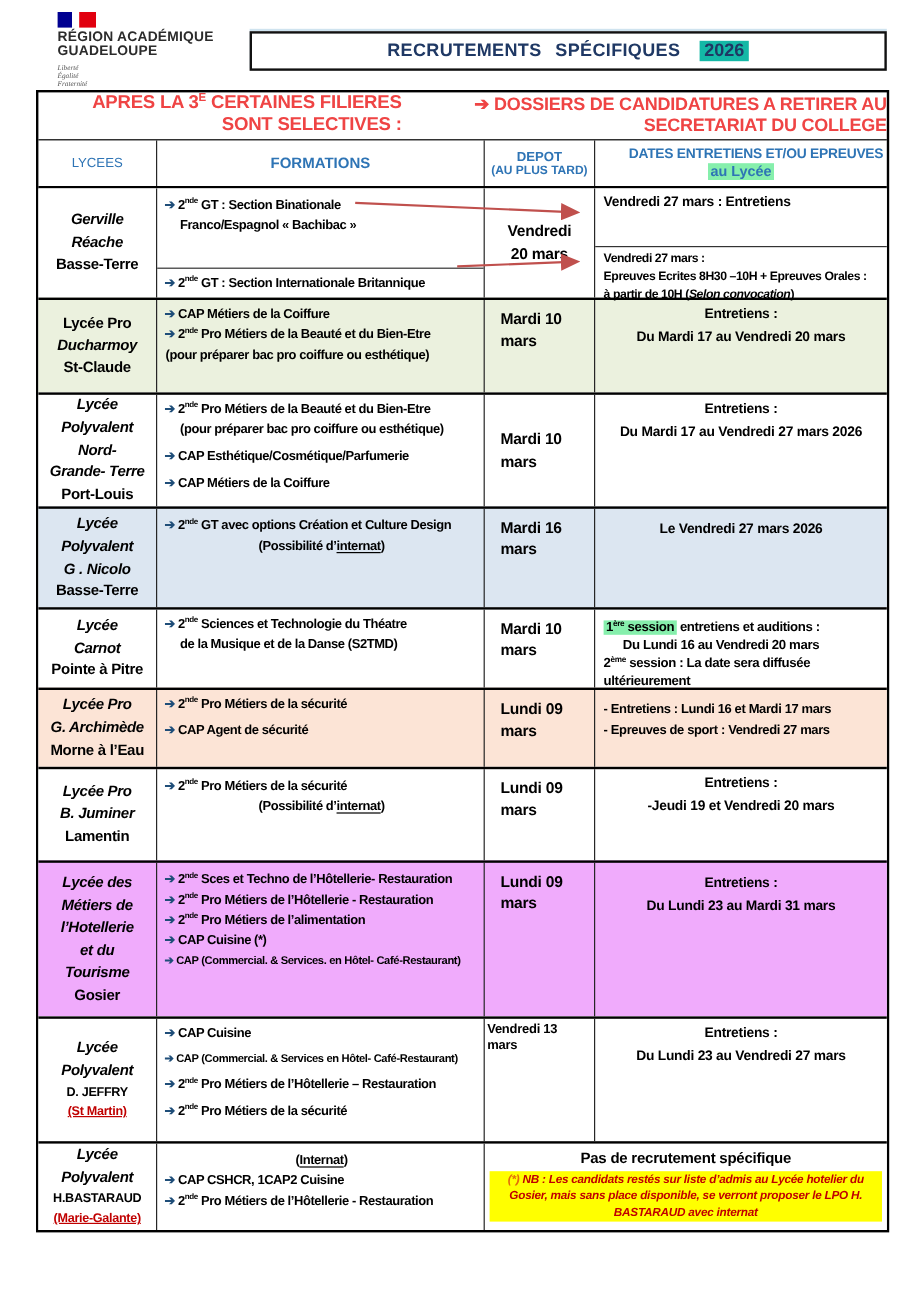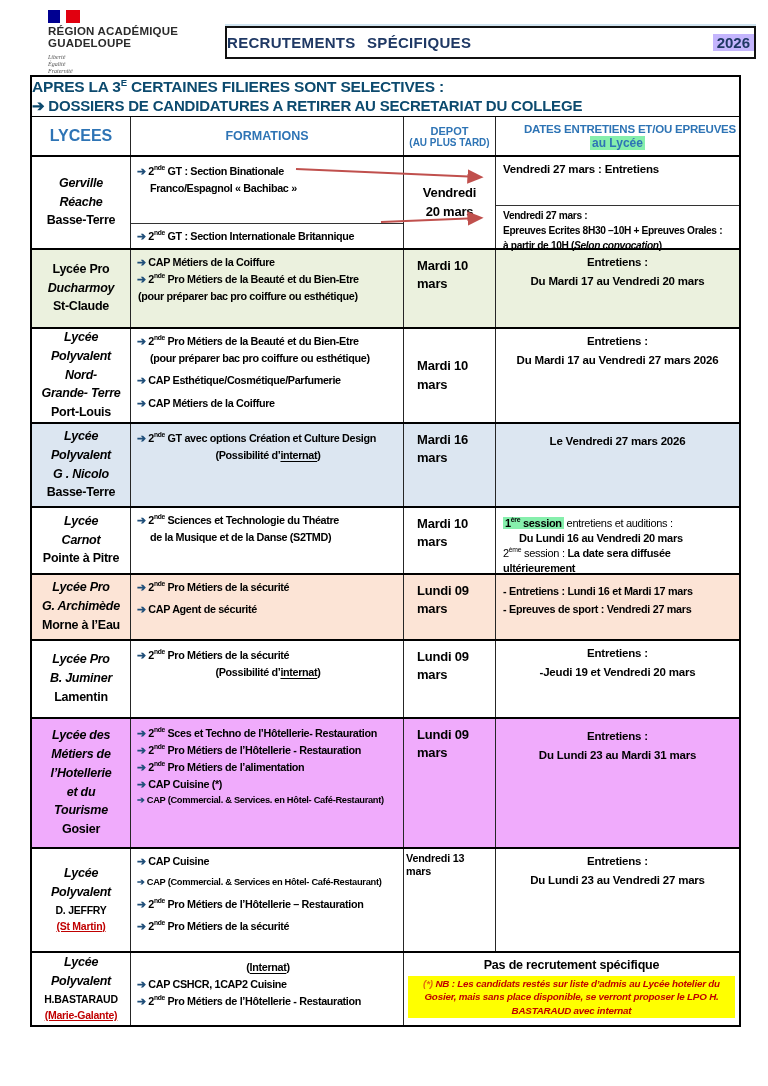--- a/index.html
+++ b/index.html
@@ -9,37 +9,37 @@
   
   .logo{position:absolute;left:48px;top:10px;width:170px;}
   .flag{display:flex;height:13px;width:32px;margin-bottom:3px;}
   .flag .b{width:12px;background:#000091;}
   .flag .w{width:6px;background:#fff;}
   .flag .r{width:14px;background:#E1000F;}
   .brand{font-size:11.5px;font-weight:700;line-height:11.5px;color:#2b2b2b;letter-spacing:.2px;}
   .motto{margin-top:5px;font-size:6px;font-style:italic;color:#555;line-height:7px;font-family:"Liberation Serif",serif;}
 
   
-  .title-box{position:absolute;left:225px;top:26px;width:527px;height:29px;border:2px solid #111;
-             display:flex;align-items:center;justify-content:space-between;background:#fff;
+  .title-box{position:absolute;left:208px;top:26px;width:527px;height:29px;border:2px solid #111;
+             display:flex;align-items:center;justify-content:center;background:#fff;
              box-shadow:0 -2px 0 #cfe3ef;}
   .title-text{font-size:15px;font-weight:700;color:#1F3864;letter-spacing:.3px;word-spacing:7px;}
-  .title-year{font-size:15px;font-weight:700;color:#1F3864;background:#c4b5fd;margin-left:16px;padding:0 4px;}
+  .title-year{font-size:15px;font-weight:700;color:#1F3864;background:#14b8a6;margin-left:16px;padding:0 4px;}
 
   
   .table{position:absolute;left:30px;top:75px;width:711px;border:2px solid #000;background:#fff;box-sizing:border-box;}
-  .banner{height:40px;box-sizing:border-box;border-bottom:1.5px solid #000;display:flex;flex-direction:column;
-          justify-content:center;text-align:left;color:#0c4a6e;}
+  .banner{height:40px;box-sizing:border-box;border-bottom:1.5px solid #000;display:flex;
+          justify-content:center;text-align:right;color:#ef4444;}
   .banner .l1{font-size:15.5px;font-weight:700;letter-spacing:-0.2px;}
   .banner .l2{font-size:15px;font-weight:700;letter-spacing:-0.2px;margin-top:1px;}
   .banner .arw{color:inherit;}
 
   .colhead{height:40px;box-sizing:border-box;border-bottom:2px solid #000;display:flex;color:#2E74B5;}
   .colhead .cell{display:flex;flex-direction:column;justify-content:center;align-items:center;text-align:center;}
-  .ch1{font-size:16px;font-weight:700;}
+  .ch1{font-size:11px;font-weight:400;}
   .ch2{font-size:12.5px;font-weight:700;}
   .ch3a{font-size:11px;font-weight:700;}
   .ch3b{font-size:10px;font-weight:700;}
   .ch4a{font-size:11.5px;font-weight:700;letter-spacing:-0.2px;margin-left:25px;}
   .ch4b{font-size:12px;font-weight:700;margin-top:1px;}
 
   .row{display:flex;box-sizing:border-box;border-top:2px solid #000;}
   .rows .row:first-child{border-top:none;}
   .cell{box-sizing:border-box;display:flex;flex-direction:column;justify-content:center;}
   .c1{flex:0 0 98px;align-items:center;text-align:center;padding:2px 1px;}
@@ -78,21 +78,21 @@
   .tp{font-size:11.5px;font-weight:700;letter-spacing:-0.2px;line-height:1.3;margin:2.5px 0;}
   .sub.smtx .tp{font-size:10.2px;letter-spacing:-0.35px;margin:1px 0;}
   .sub.s5 .tp{font-size:11px;letter-spacing:-0.3px;margin:.5px 0;}
   .sub.s6 .tp{font-size:10.8px;letter-spacing:-0.3px;margin:2px 0;}
   .sub.top{justify-content:flex-start;padding-top:7px;}
   .tp.ind{padding-left:16px;}
   .tp.big{font-size:12.5px;margin:2px 0;}
   .tp.nb{display:block;background:#FFFF00;color:#C00000;font-style:italic;font-size:9.8px;
          letter-spacing:-0.2px;line-height:1.35;padding:1px 3px;margin:1px 0;font-weight:700;}
   .hl{background:#86efac;padding:0 2px;}
-  .nm{font-weight:400;}
+  .nm{font-weight:700;}
   .org{color:#E36C0A;}
   sup{font-size:62%;line-height:0;}
   u{text-underline-offset:1.5px;}
 
   .arrows{position:absolute;left:0;top:0;pointer-events:none;}
 </style>
 </head>
 <body>
 
 <div class="page">

